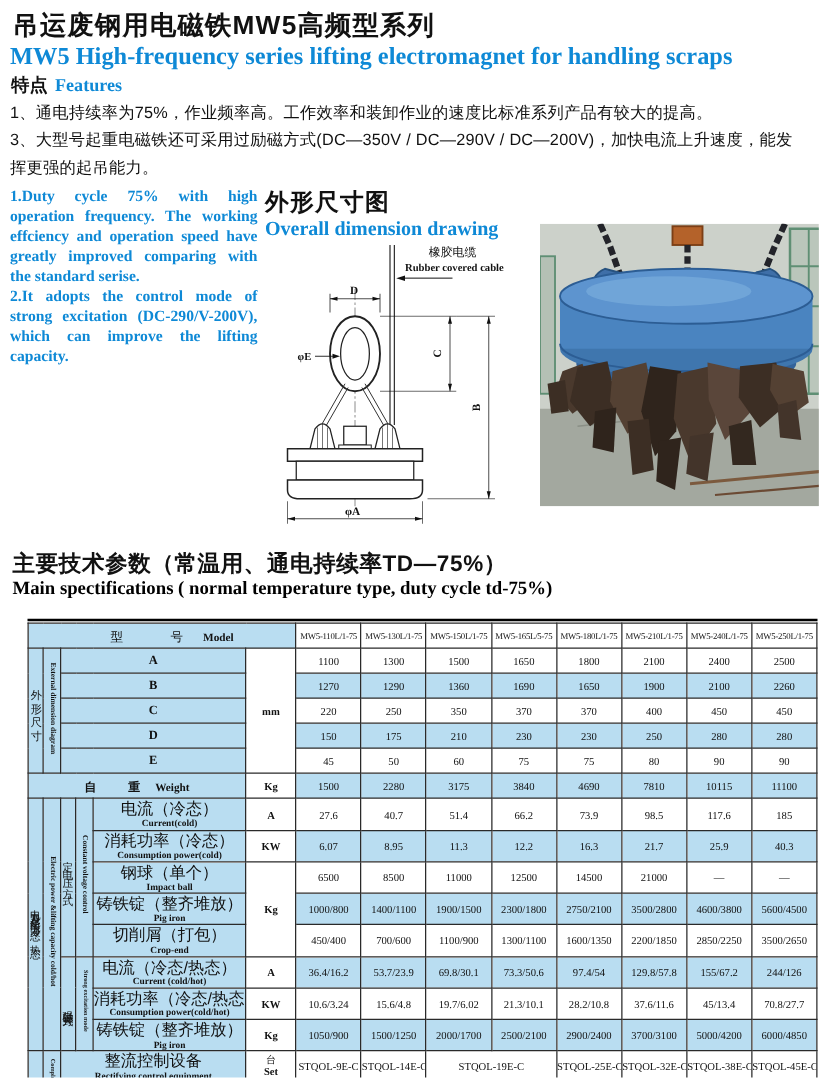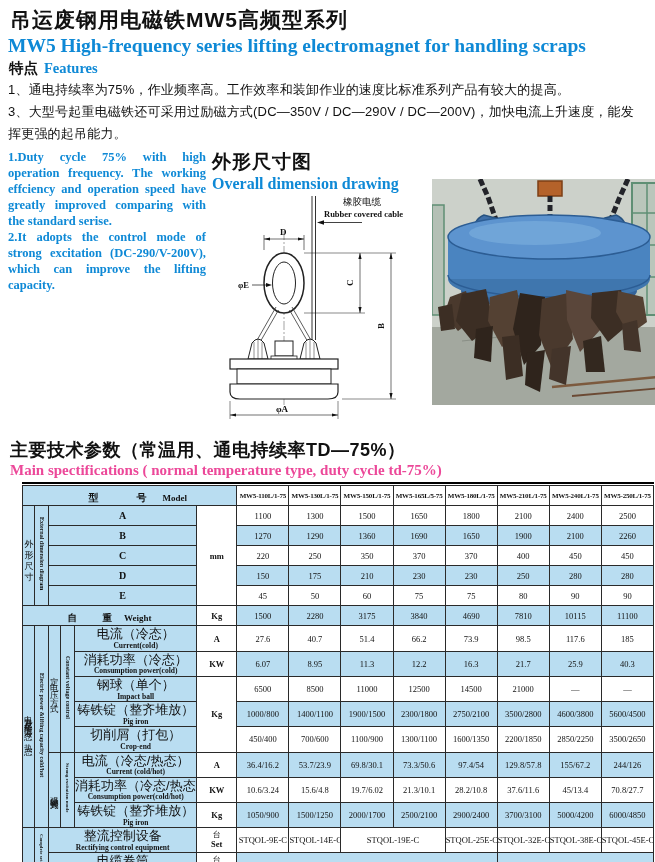--- a/index.html
+++ b/index.html
@@ -29,34 +29,34 @@
   .col-draw { width:224px; flex:none; padding-left:6px; }
   .draw-title-cn { font-size:19px; font-weight:bold; letter-spacing:1px; }
   .draw-title-en { font-family:"Liberation Serif",serif; font-weight:bold; color:#0e89d6; font-size:16px; }
   .col-photo { flex:1; padding:30px 0 0 2px; }
 
   svg text { font-family:"Liberation Serif","DejaVu Serif",serif; }
   .svg-cn { font-family:"Liberation Sans","DejaVu Sans",sans-serif; }
 
   
   .spec-head-cn { font-size:18px; font-weight:bold; letter-spacing:0.5px; margin:7px 0 0 2px; }
-  .spec-head-en { font-family:"Liberation Serif",serif; font-weight:bold; color:#ec4899;
-                  font-size:15px; margin:0 0 3px 2px; }
+  .spec-head-en { font-family:"Liberation Serif",serif; font-weight:bold; color:#000000;
+                  font-size:15px; margin:0 0 15px 2px; }
 
   
   .spec-wrap { margin-left:14px; width:632px; border-top:2px solid #000; padding-top:1px; }
   table.spec { border-collapse:collapse; table-layout:fixed; width:632px; }
   table.spec td { border:1px solid #2a2a2a; text-align:center; vertical-align:middle;
                   padding:0; overflow:hidden; }
   table.spec tr { height:20px; }
   .blue { background:#b9ddf1; }
   .c-grouphead { }
-  .gh-cn { font-size:10px; font-weight:bold; letter-spacing:14px; margin-left:16px; }
+  .gh-cn { font-size:10px; font-weight:normal; letter-spacing:14px; margin-left:16px; }
   .gh-en { font-family:"Liberation Serif",serif; font-weight:bold; font-size:9px; margin-left:2px; }
-  .c-model { font-family:"Liberation Serif",serif; font-weight:bold; font-size:7px;
+  .c-model { font-family:"Liberation Serif",serif; font-weight:normal; font-size:7px;
              letter-spacing:-0.2px; white-space:nowrap; }
   .c-val { font-family:"Liberation Serif",serif; font-size:8.5px; white-space:nowrap; }
   .c-unit { font-family:"Liberation Serif",serif; font-size:8.5px; font-weight:bold; }
   .c-unit .u2 { display:block; line-height:1.1; }
   .c-unit .u2.cn { font-family:"Liberation Sans",sans-serif; font-weight:normal; font-size:8px; }
   .c-dimlbl { font-family:"Liberation Serif",serif; font-weight:bold; font-size:10px; }
   .c-lbl .lcn { font-size:13px; line-height:1.2; white-space:nowrap; }
   .c-lbl .len { font-family:"Liberation Serif",serif; font-weight:bold; font-size:7.5px;
                 line-height:1.15; white-space:nowrap; }
   .c-weight { }

